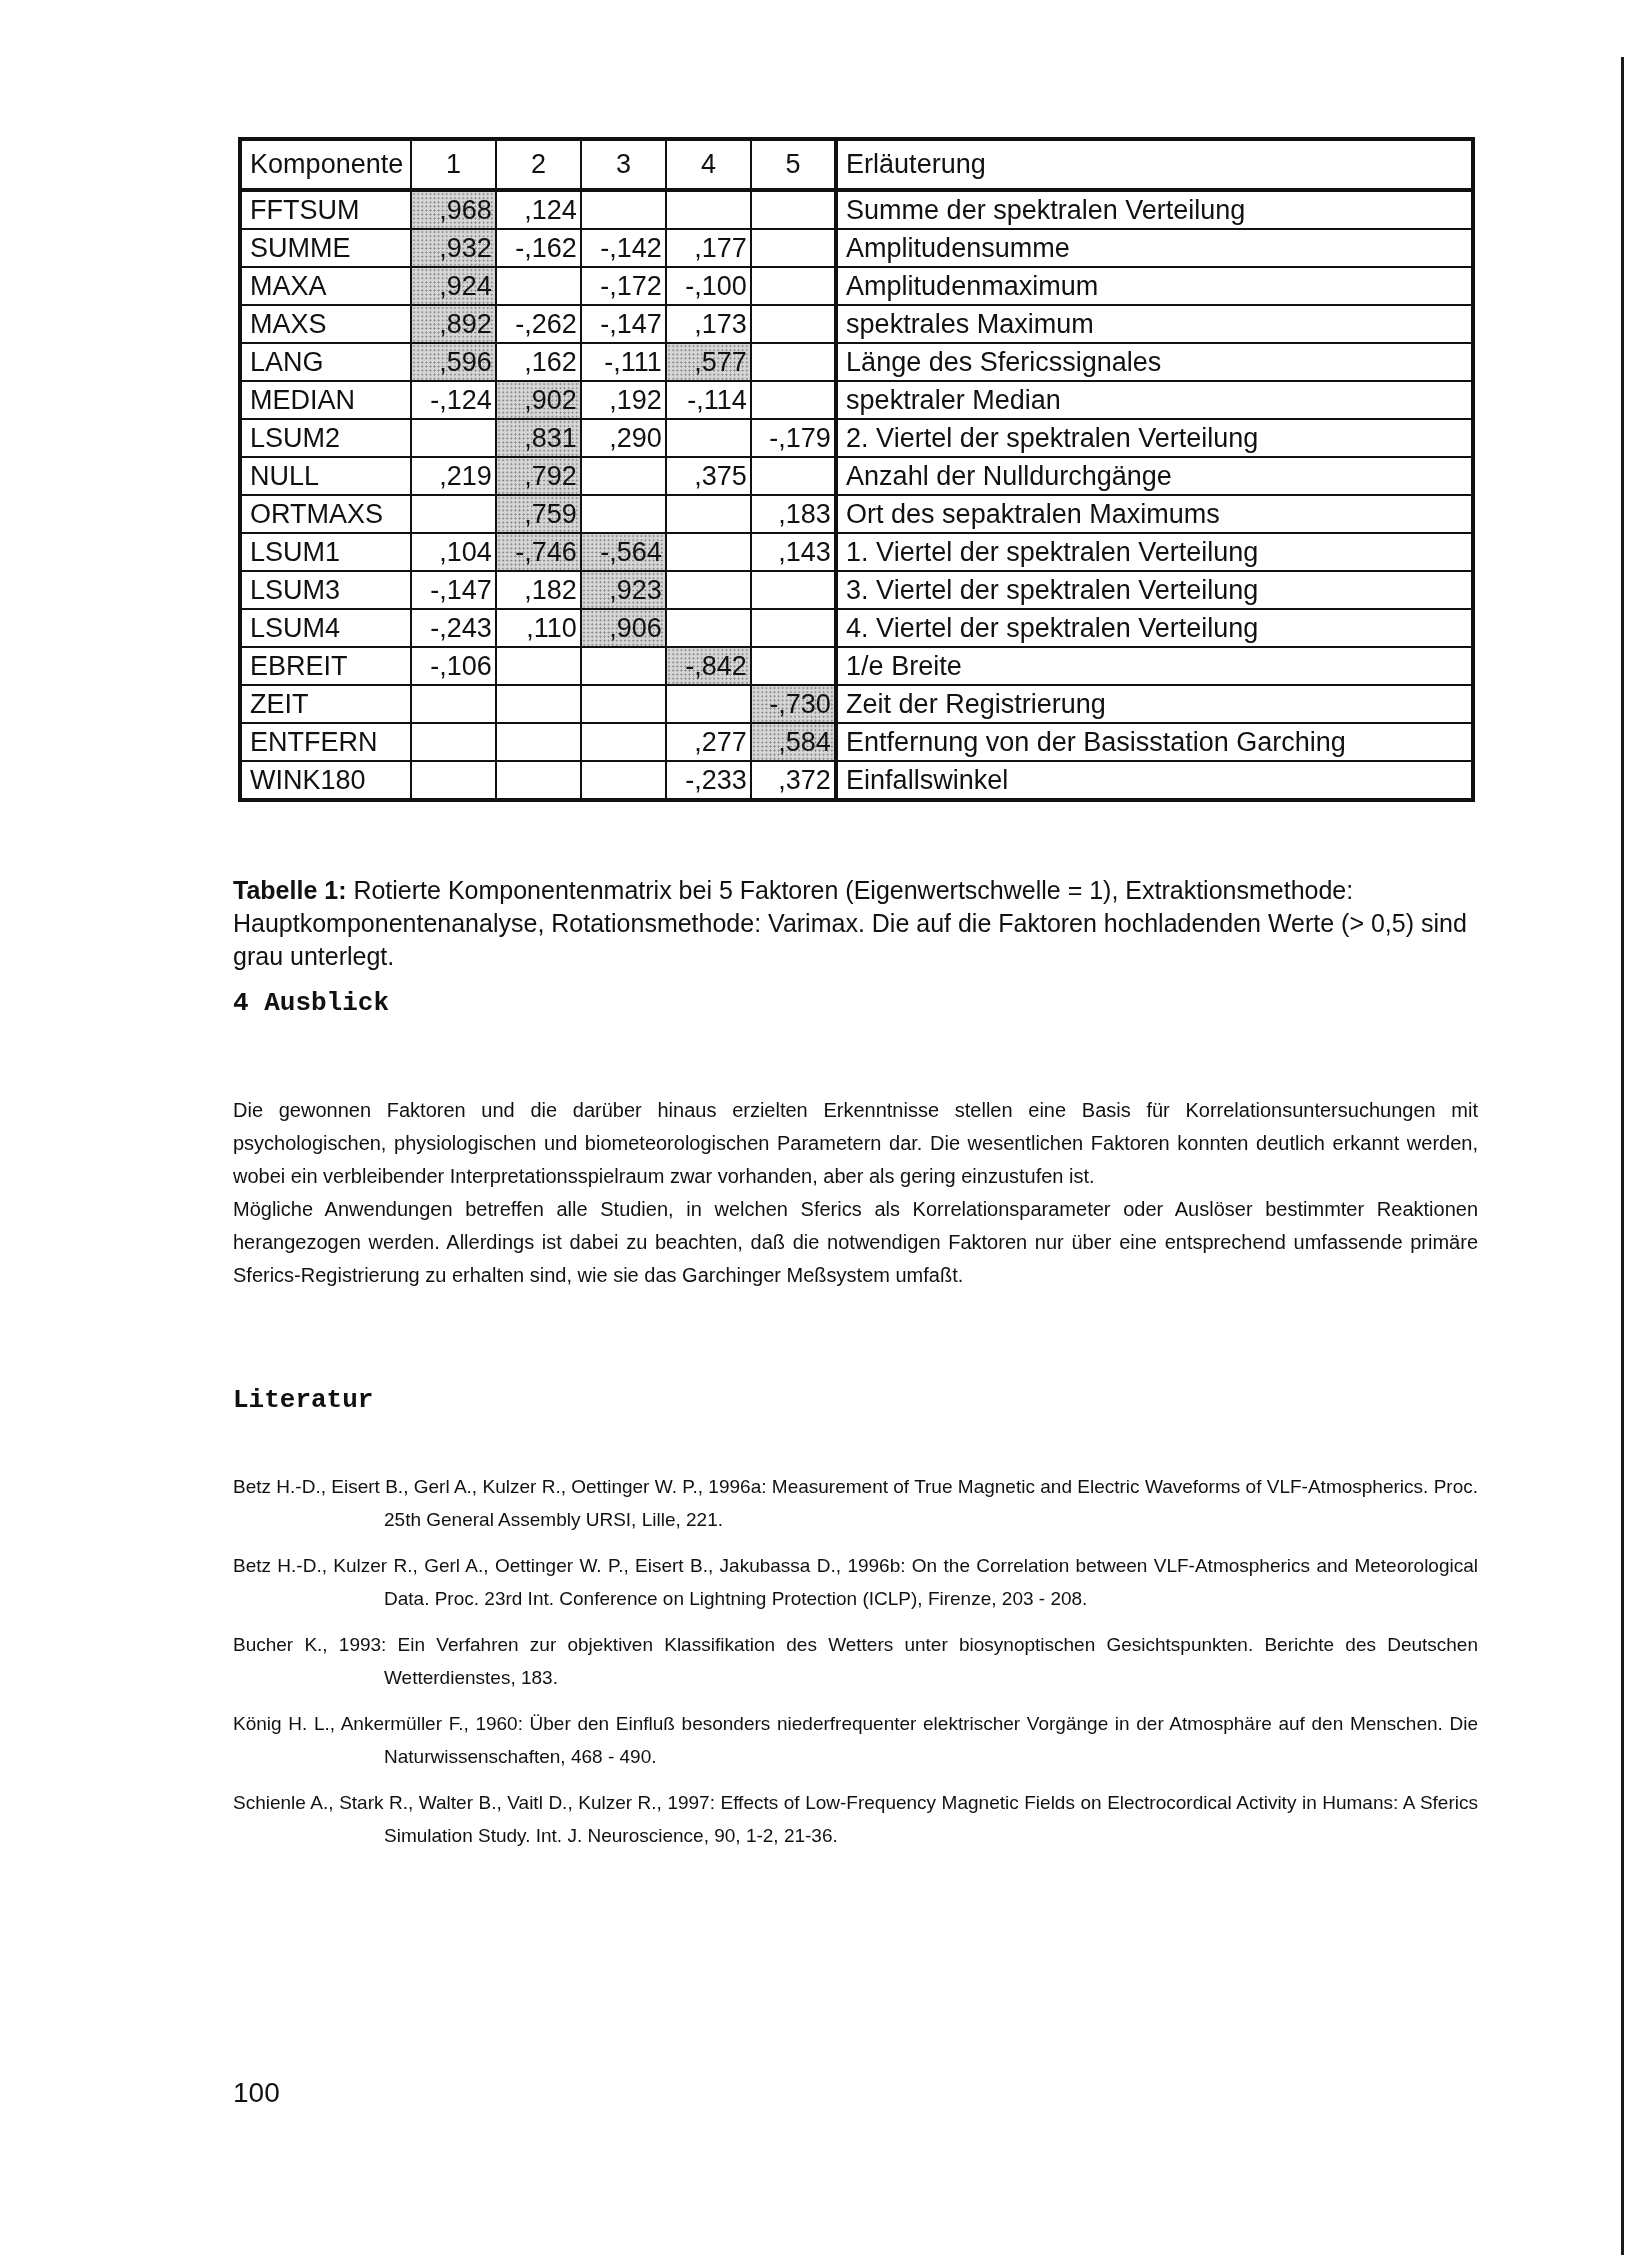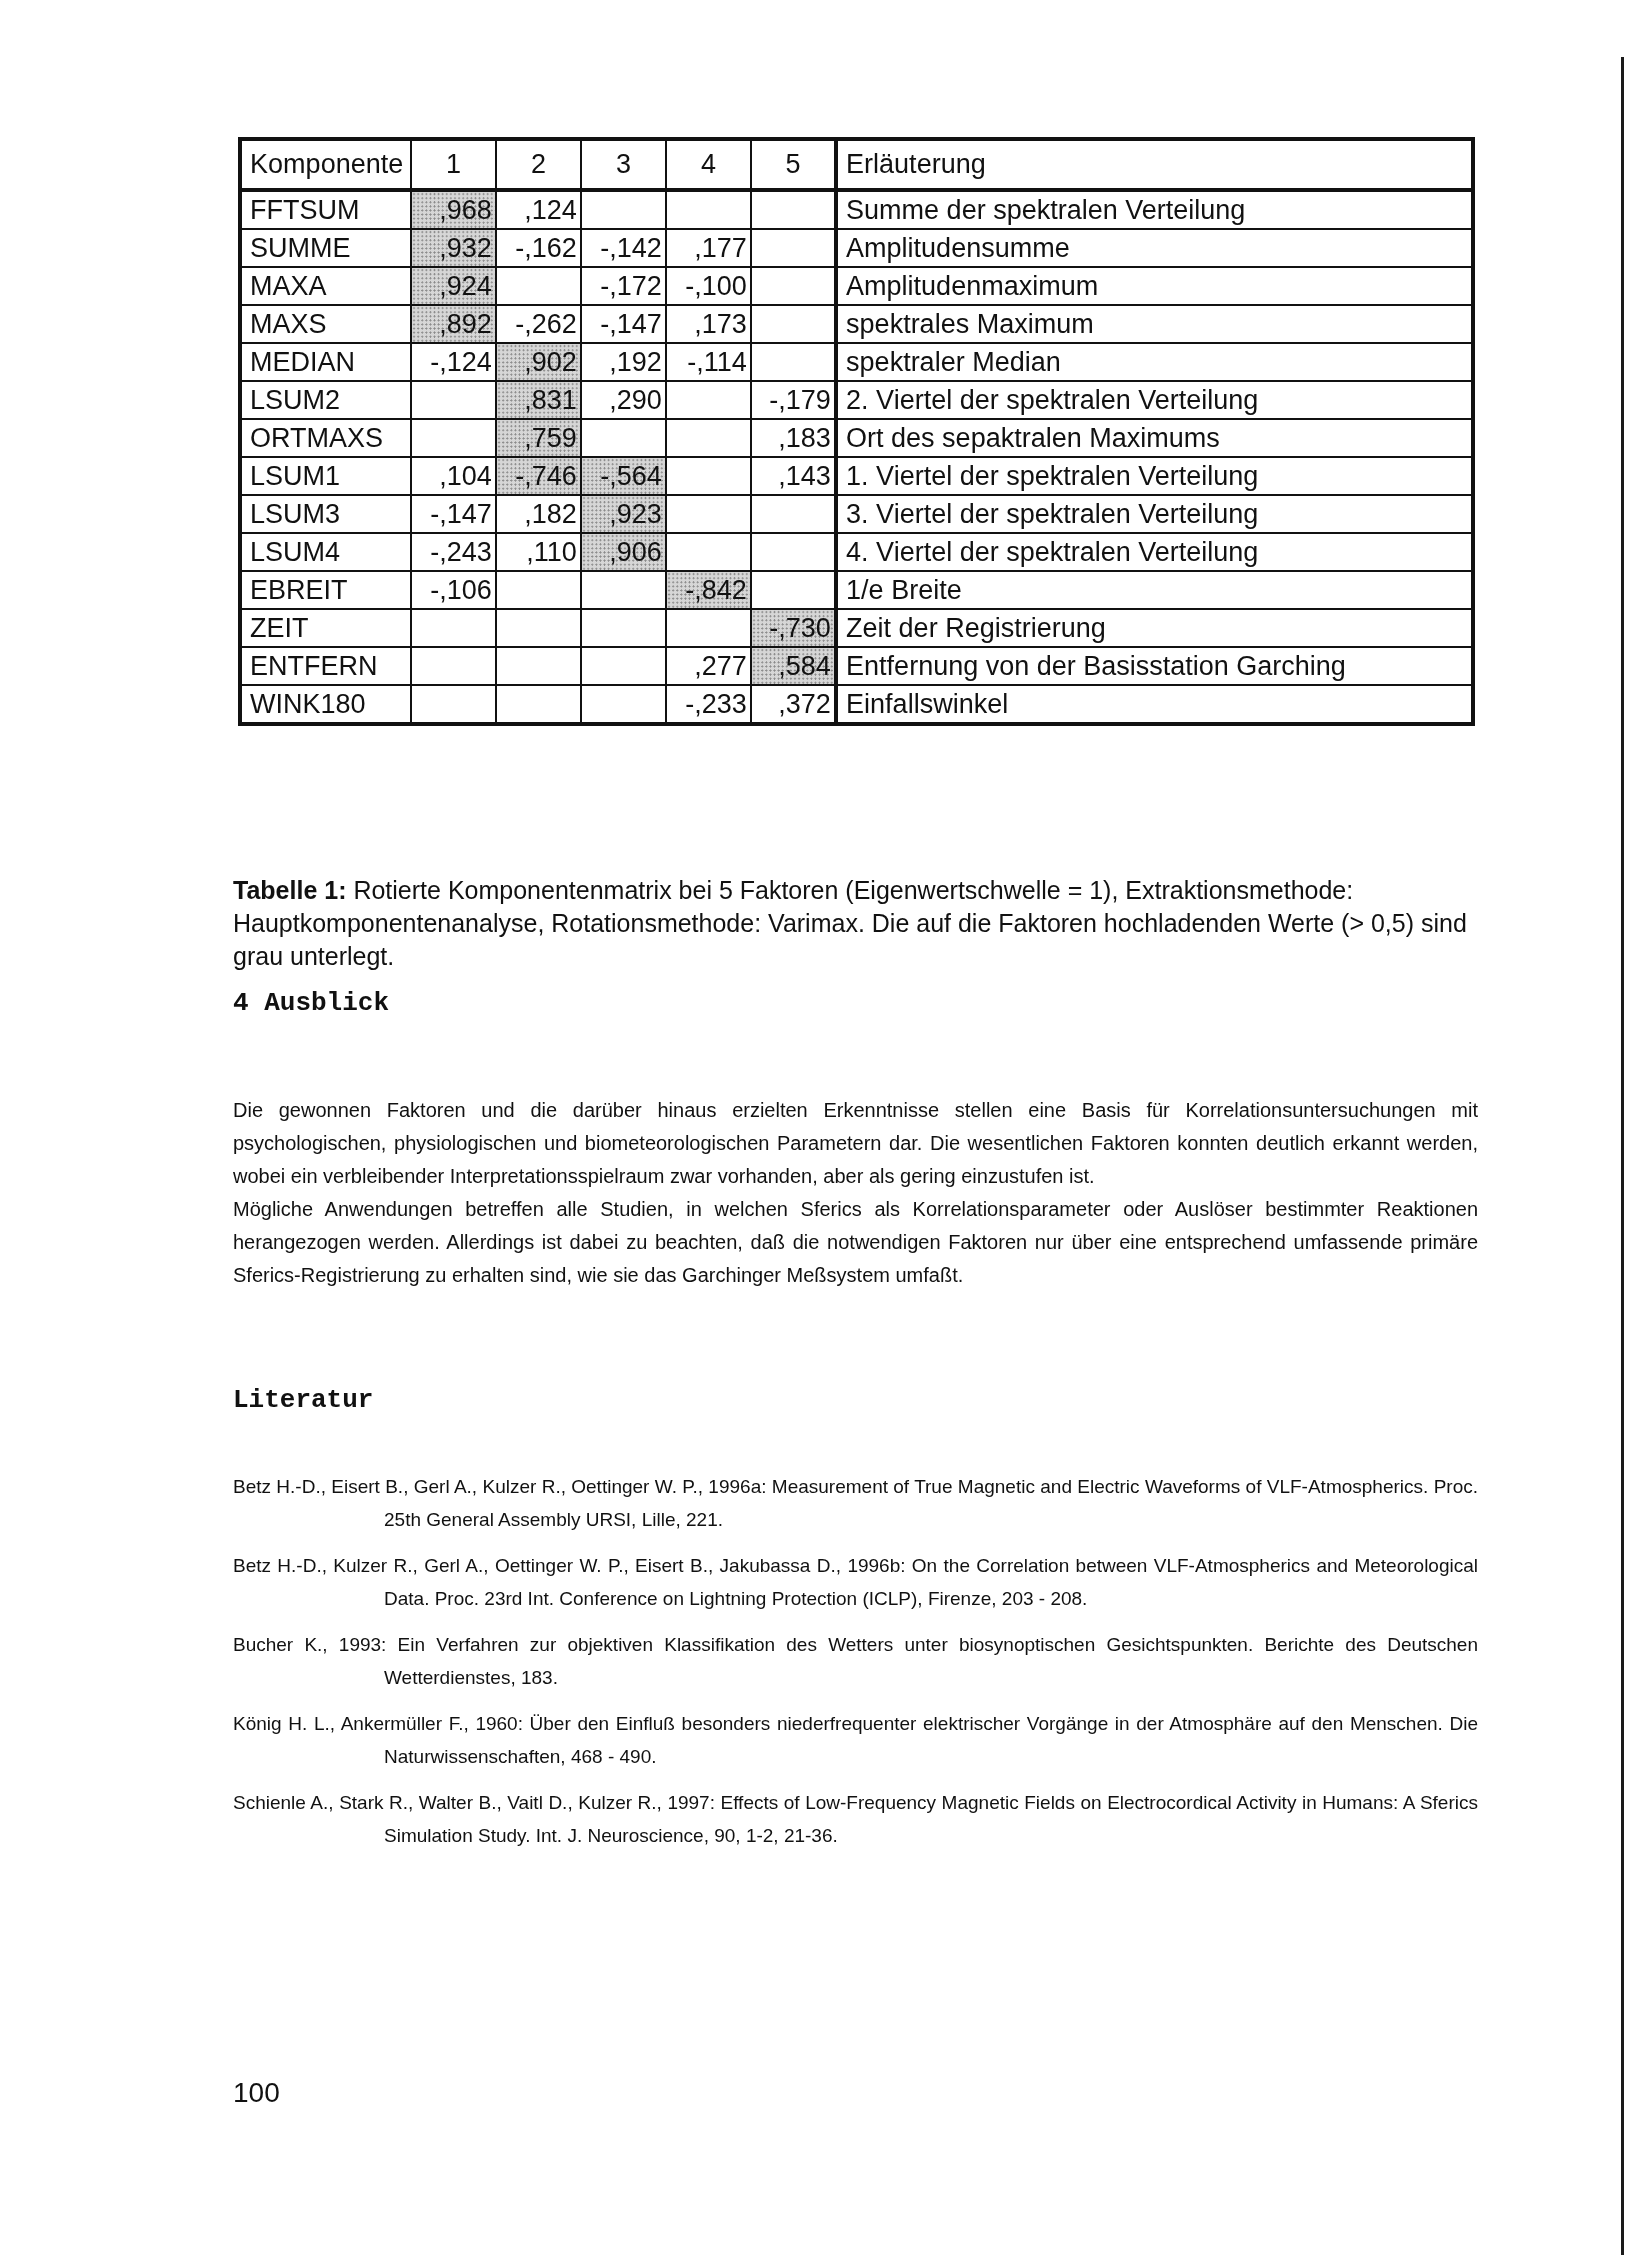--- a/index.html
+++ b/index.html
@@ -113,36 +113,54 @@
           <tr>
             <td class="name">MAXS</td>
             <td class="num hl">,892</td>
             <td class="num">-,262</td>
             <td class="num">-,147</td>
             <td class="num">,173</td>
             <td class="num"></td>
             <td class="desc">spektrales Maximum</td>
           </tr>
           <tr>
+            <td class="name">LANG</td>
+            <td class="num hl">,596</td>
+            <td class="num">,162</td>
+            <td class="num">-,111</td>
+            <td class="num hl">,577</td>
+            <td class="num"></td>
+            <td class="desc">Länge des Sfericssignales</td>
+          </tr>
+          <tr>
             <td class="name">MEDIAN</td>
             <td class="num">-,124</td>
             <td class="num hl">,902</td>
             <td class="num">,192</td>
             <td class="num">-,114</td>
             <td class="num"></td>
             <td class="desc">spektraler Median</td>
           </tr>
           <tr>
             <td class="name">LSUM2</td>
             <td class="num"></td>
             <td class="num hl">,831</td>
             <td class="num">,290</td>
             <td class="num"></td>
             <td class="num">-,179</td>
             <td class="desc">2. Viertel der spektralen Verteilung</td>
+          </tr>
+          <tr>
+            <td class="name">NULL</td>
+            <td class="num">,219</td>
+            <td class="num hl">,792</td>
+            <td class="num"></td>
+            <td class="num">,375</td>
+            <td class="num"></td>
+            <td class="desc">Anzahl der Nulldurchgänge</td>
           </tr>
           <tr>
             <td class="name">ORTMAXS</td>
             <td class="num"></td>
             <td class="num hl">,759</td>
             <td class="num"></td>
             <td class="num"></td>
             <td class="num">,183</td>
             <td class="desc">Ort des sepaktralen Maximums</td>
           </tr>

